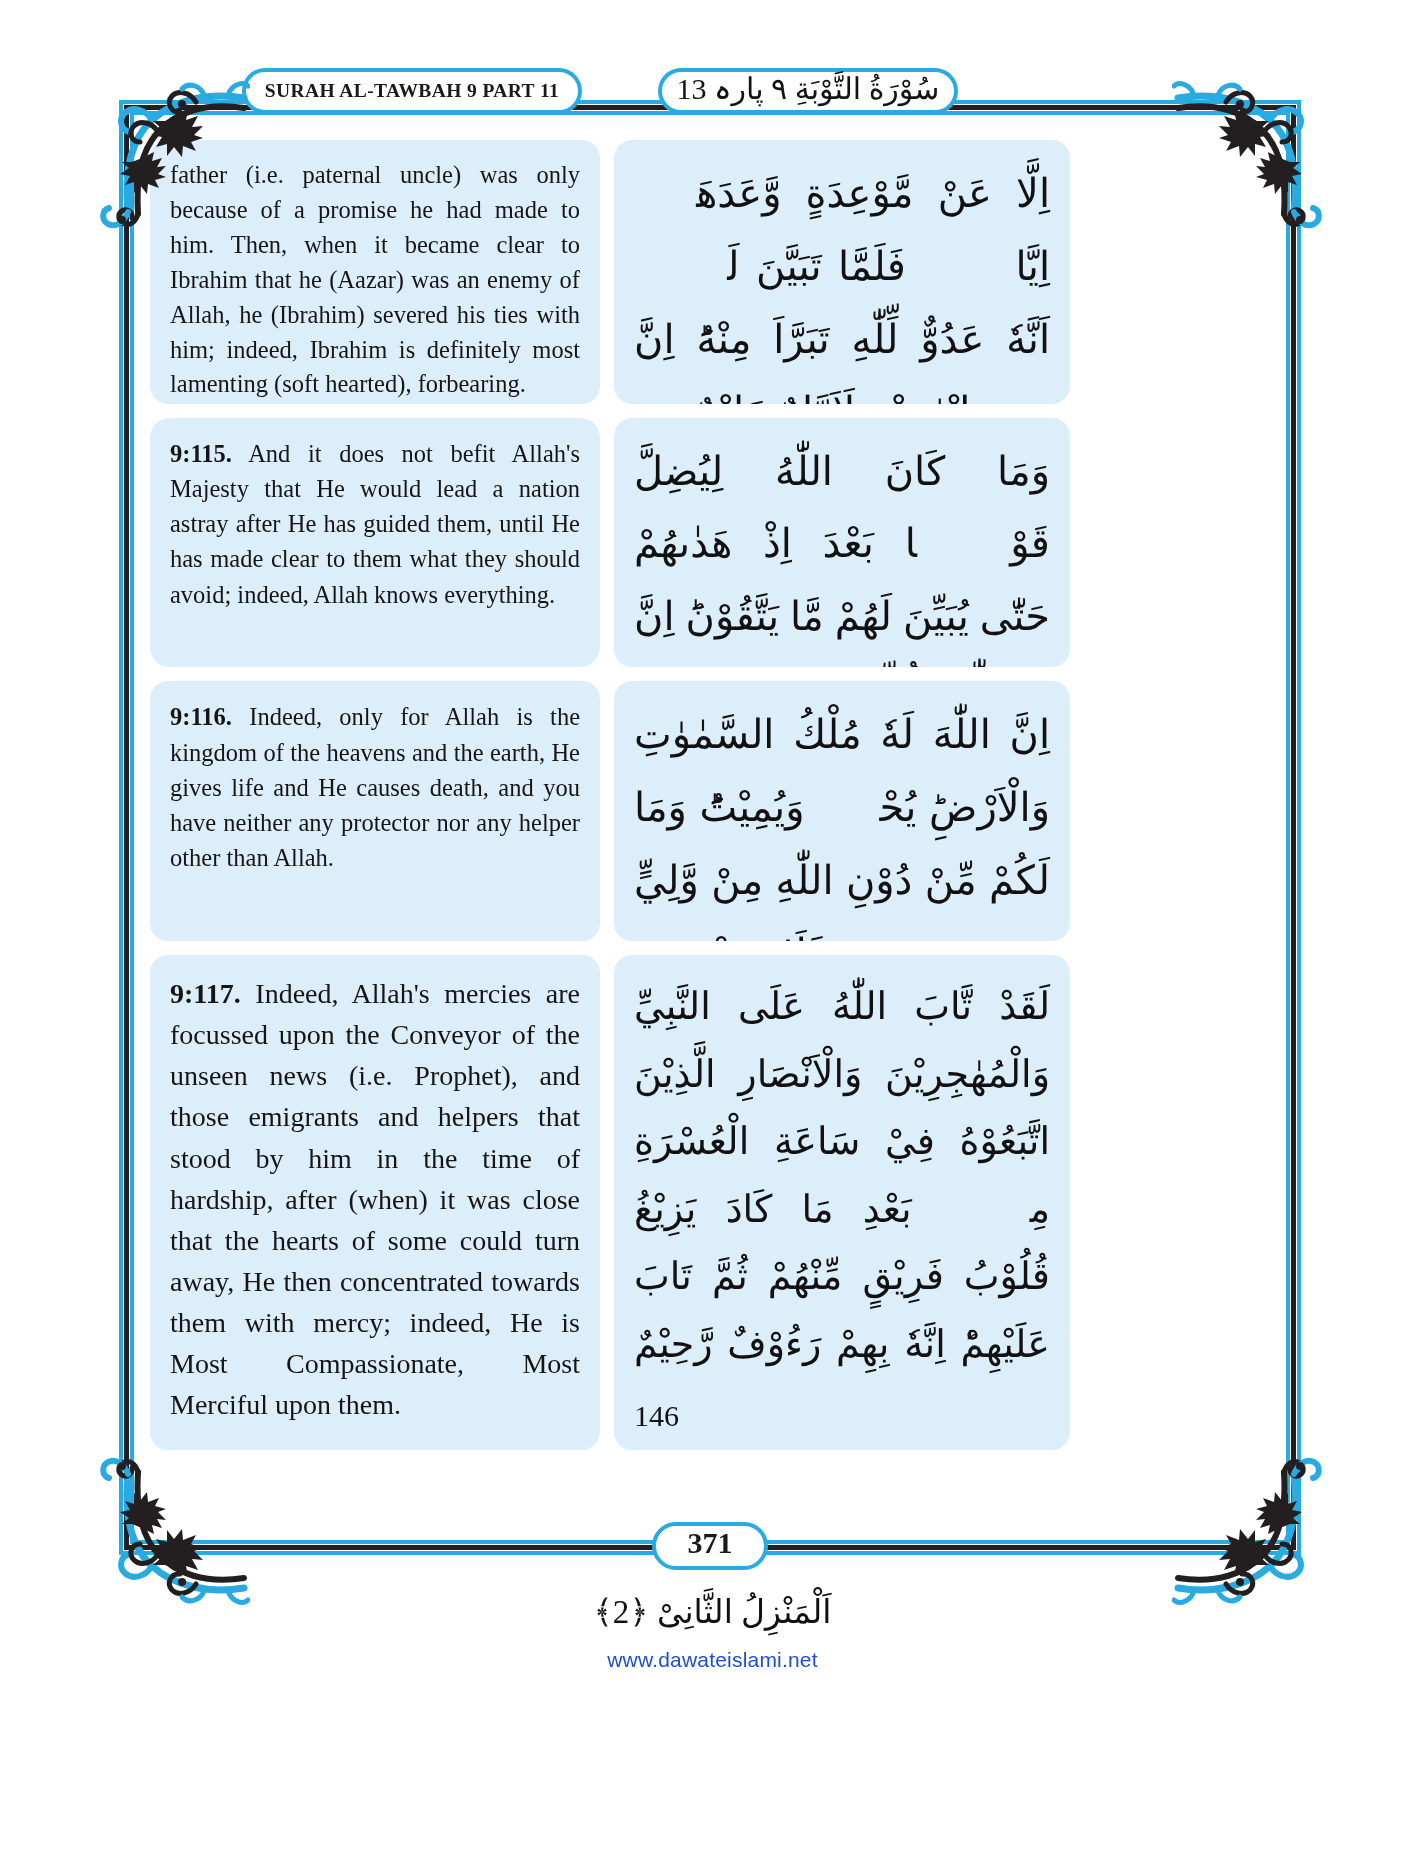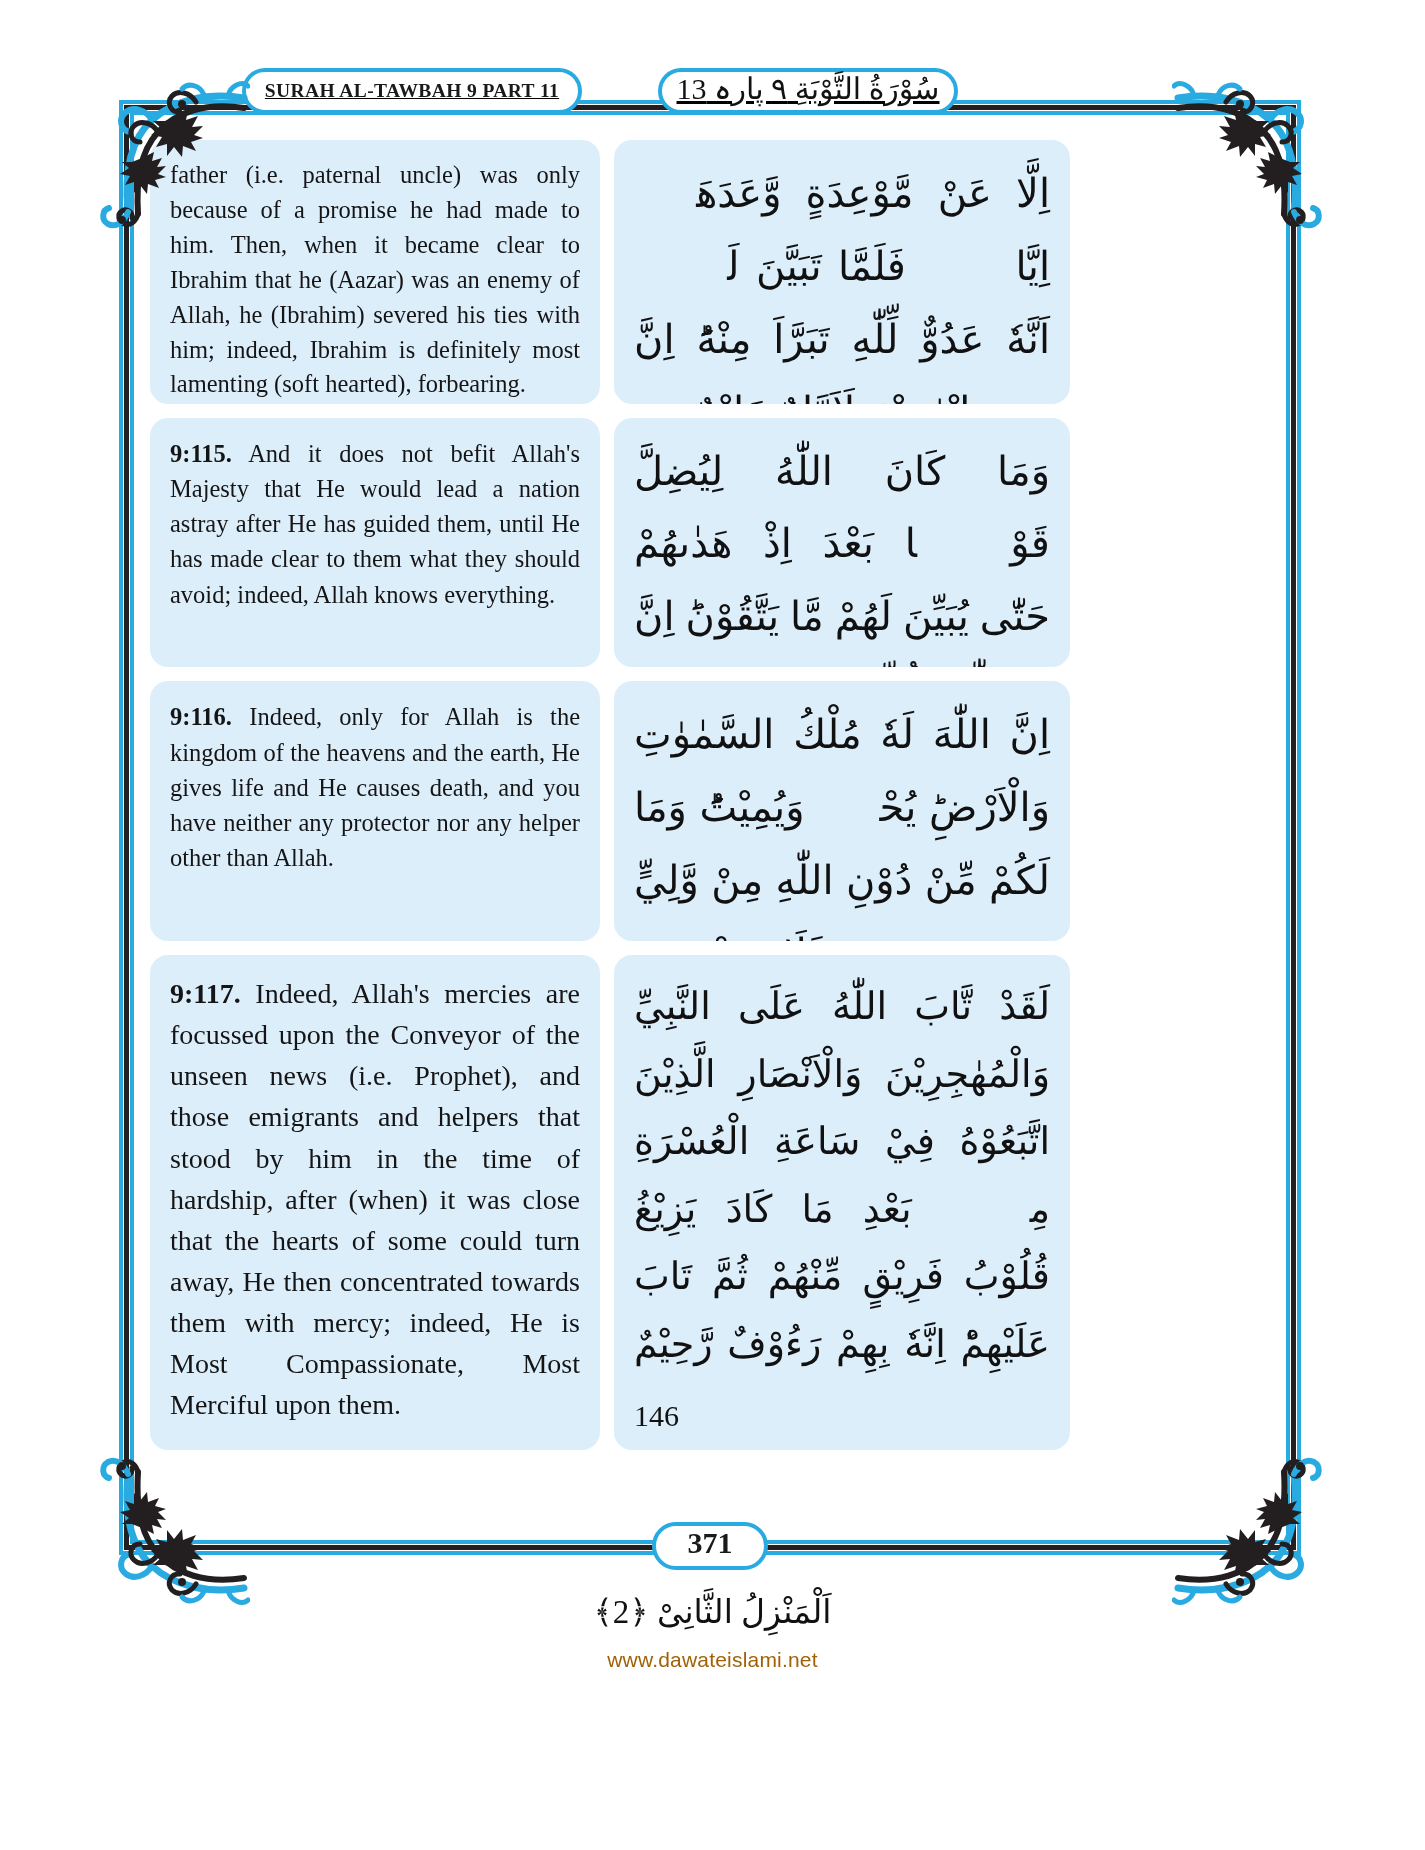--- a/index.html
+++ b/index.html
@@ -62,21 +62,20 @@
     top: 0;
     height: 46px;
     background: #ffffff;
     border: 4px solid #29abe2;
     border-radius: 26px;
     box-sizing: border-box;
     display: flex;
     align-items: center;
     justify-content: center;
     z-index: 6;
-    text-decoration: underline;
   }
   .pill-left {
     left: 112px;
     width: 340px;
   }
   .pill-right {
     left: 528px;
     width: 300px;
   }
   .pill-left-text {
@@ -166,21 +165,21 @@
   .ar-text.ar-end-left { text-align-last: left; }
   .ayah-mark {
     display: inline-block;
     font-size: 30px;
     vertical-align: middle;
   }
 
   
   .b1-en { height: 266px; }
   .b1-ar { height: 266px; }
-  .b2-en { height: 252px; }
+  .b2-en { height: 252px; border-radius: 20px; }
   .b2-ar { height: 252px; }
   .b3-en { height: 262px; }
   .b3-ar { height: 262px; }
   .b4-en { height: 500px; }
   .b4-ar { height: 500px; }
 
   .b1-en .en-text { font-size: 24.5px; line-height: 1.425; }
   .b4-en .en-text { font-size: 28px; line-height: 1.47; }
   .b4-ar .ar-text { font-size: 38px; line-height: 1.78; }
 
@@ -226,21 +225,21 @@
     direction: rtl;
   }
   .footer-url {
     position: absolute;
     left: 0;
     top: 1648px;
     width: 1425px;
     text-align: center;
     font-family: "Liberation Sans", sans-serif;
     font-size: 21px;
-    color: #a16207;
+    color: #1d4ed8;
     letter-spacing: 0.2px;
   }
 </style>
 </head>
 <body>
 
 <div id="page">
 
   <div class="frame-outer"></div>
   <div class="frame-mid"></div>

